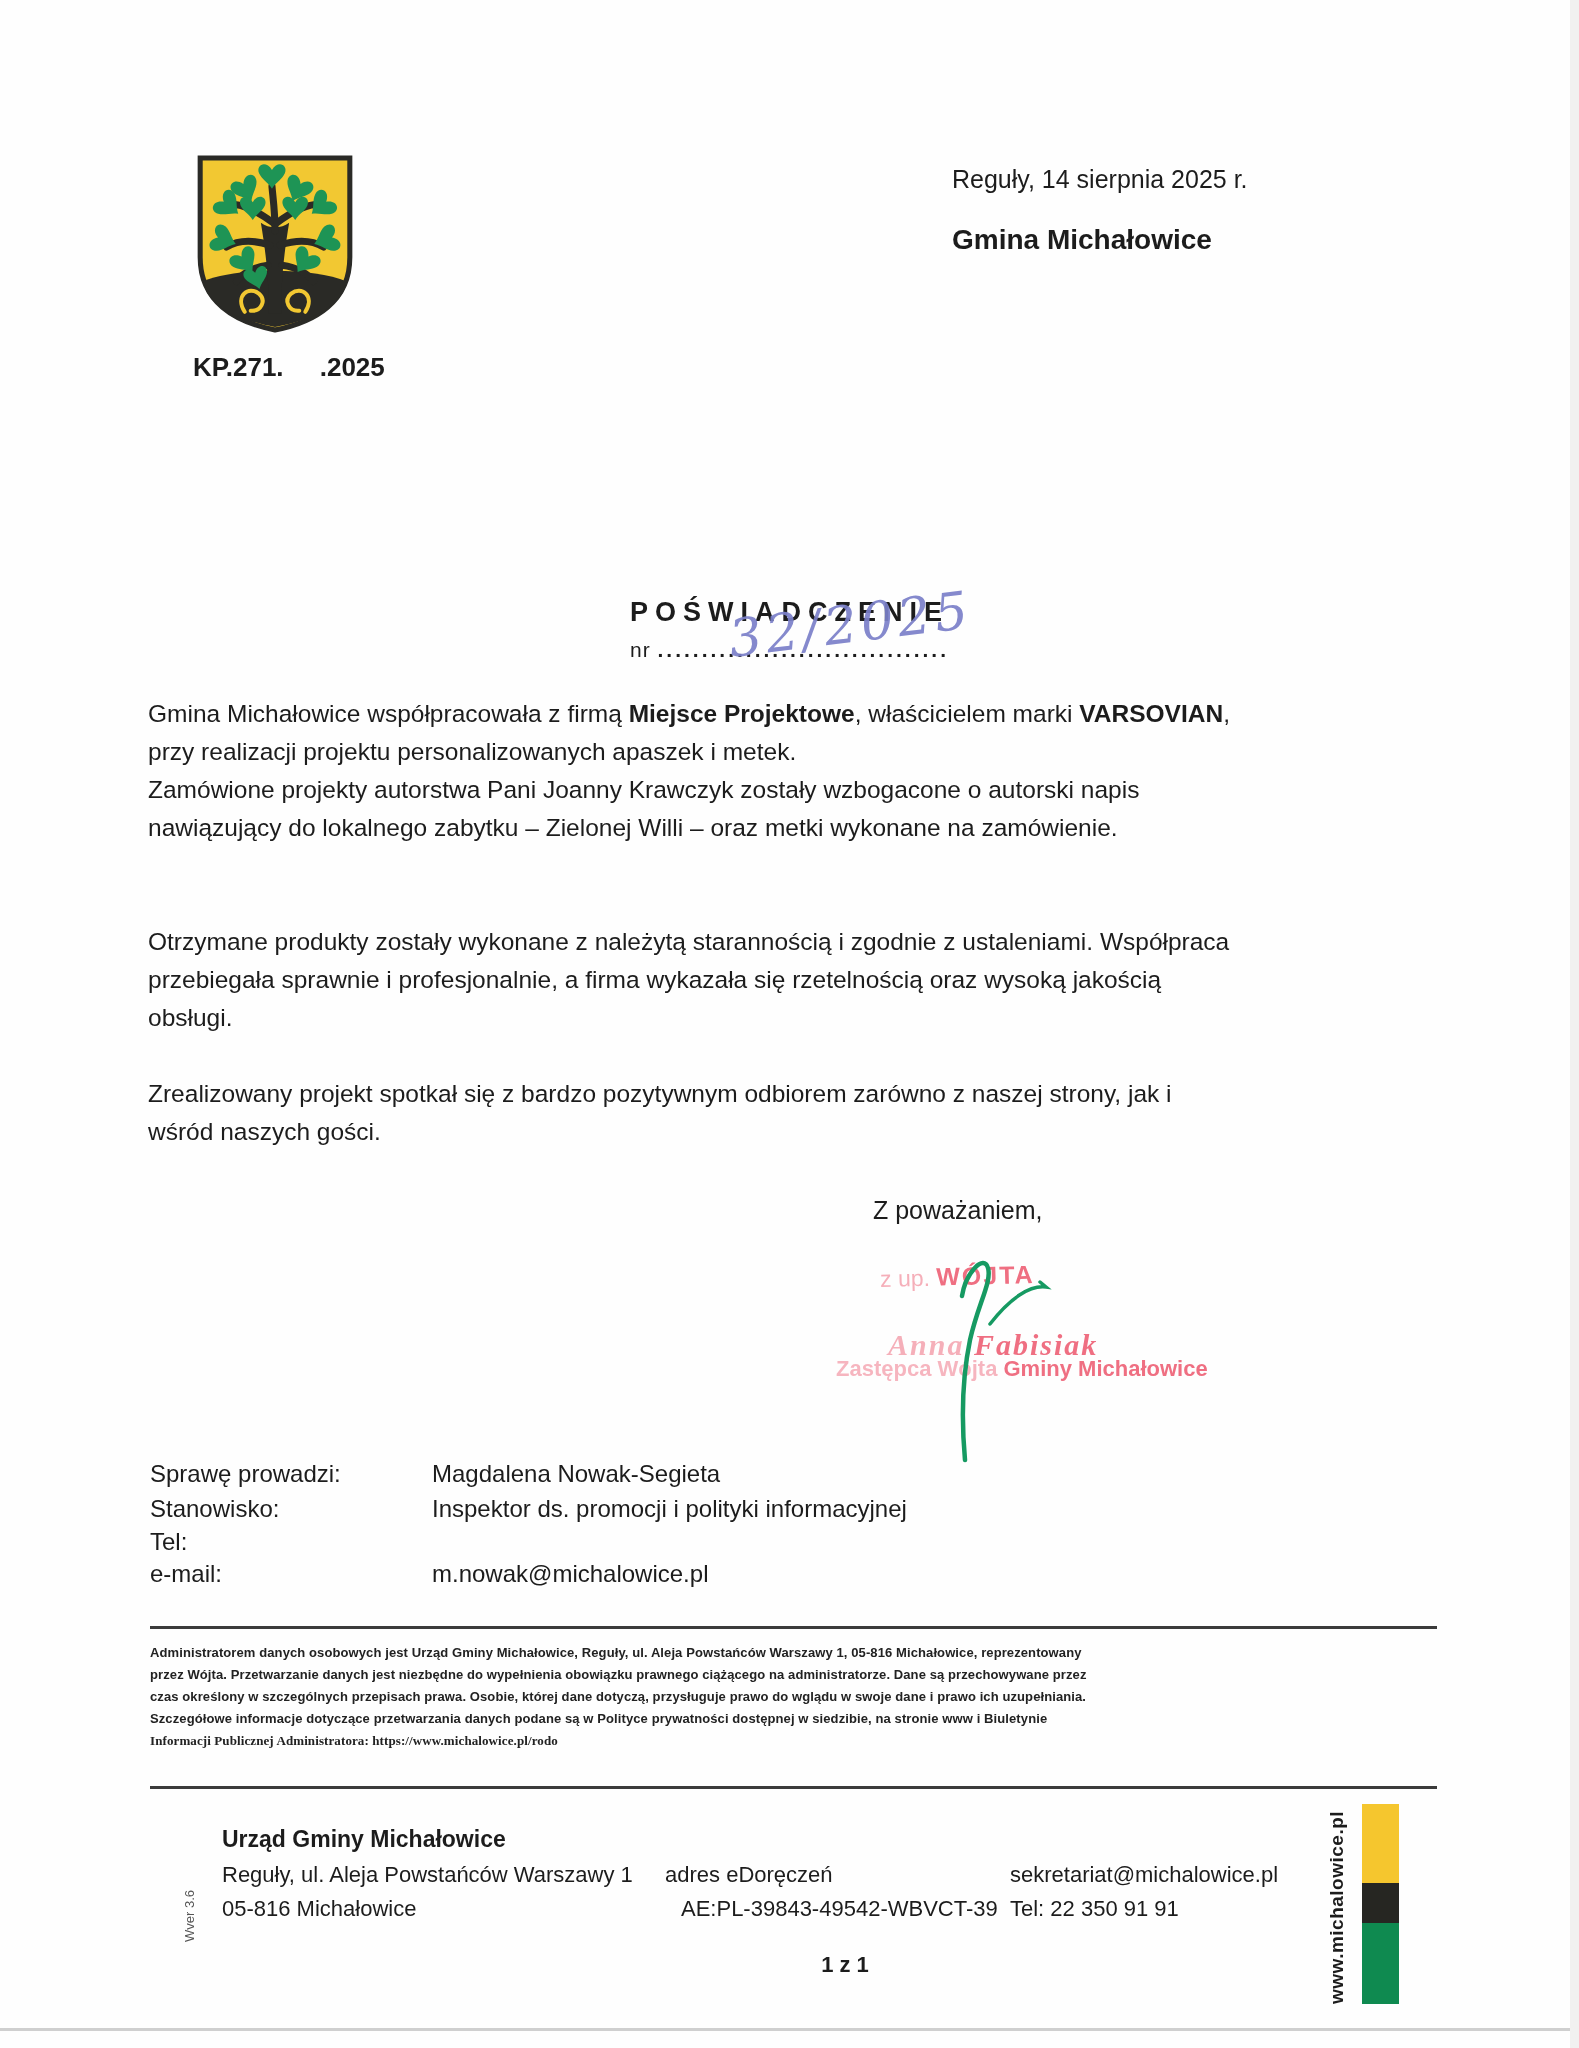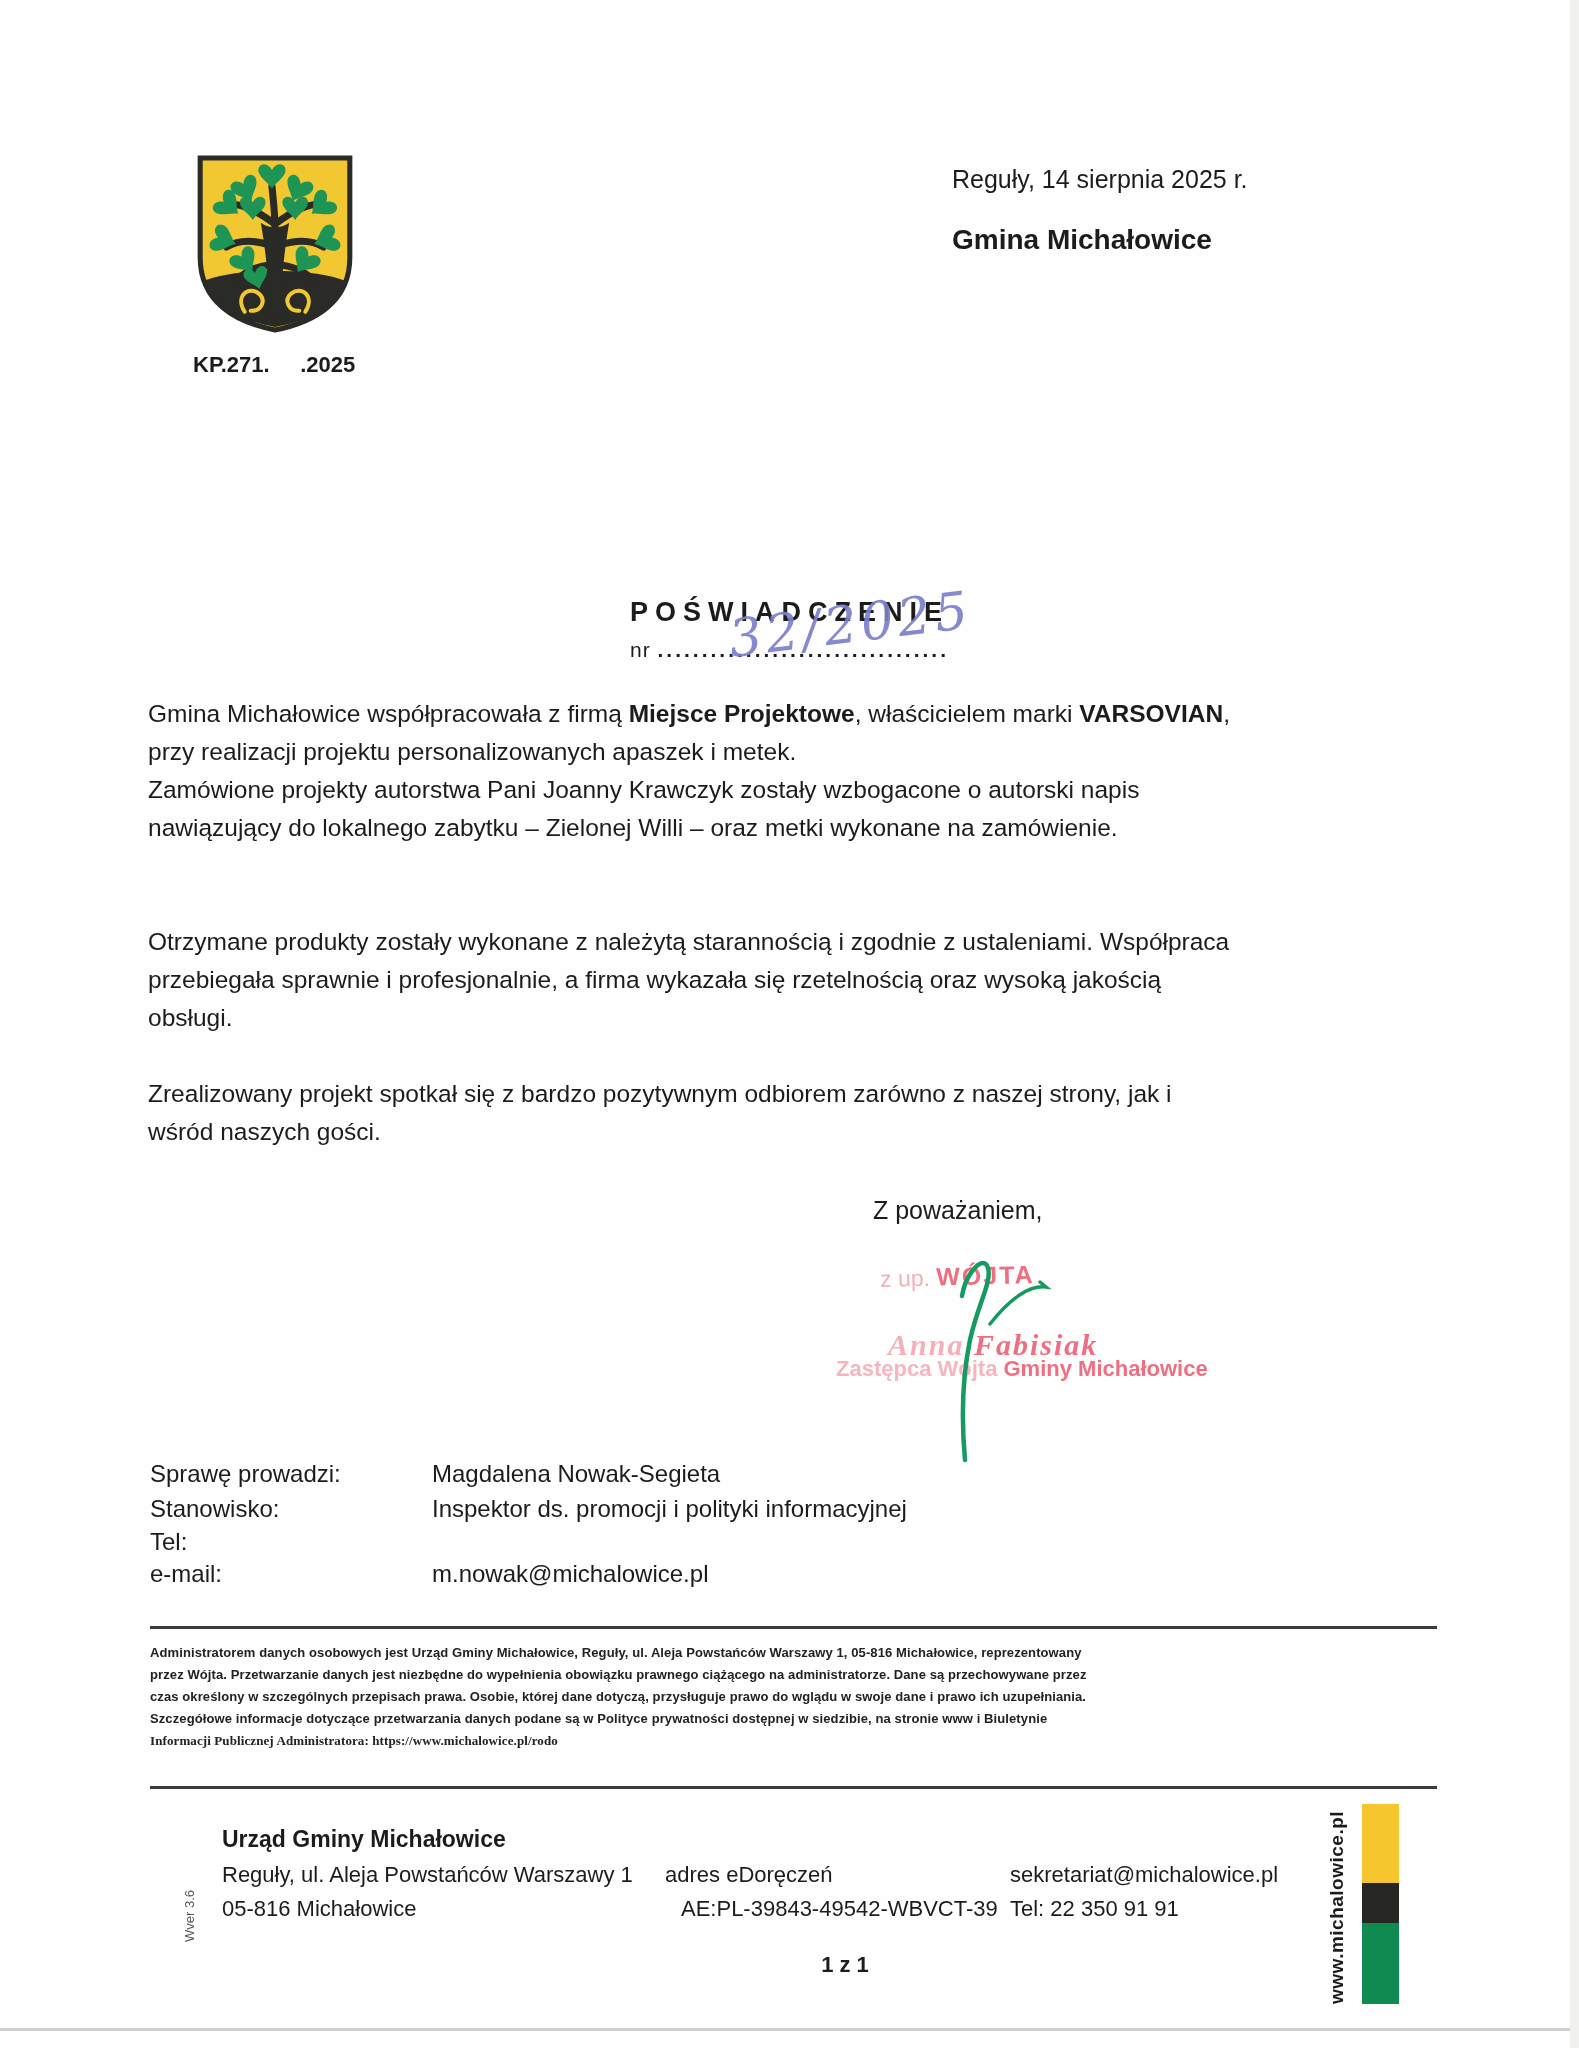--- a/index.html
+++ b/index.html
@@ -4,21 +4,21 @@
 <style>
   html,body{margin:0;padding:0;background:#e8e8e8;}
   .page{
     position:relative;width:1579px;height:2048px;background:#fefefe;
     font-family:"Liberation Sans",sans-serif;color:#1c1c1c;overflow:hidden;
   }
   .abs{position:absolute;}
 
   
   .coat{left:193px;top:152px;width:164px;height:182px;}
-  .ref{left:193px;top:352px;font-size:22px;font-weight:bold;white-space:pre;}
+  .ref{left:193px;top:352px;font-size:26px;font-weight:bold;white-space:pre;}
   .date-line{left:952px;top:165px;width:420px;font-size:25px;}
   .sender{left:952px;top:224px;width:420px;font-size:28px;font-weight:bold;}
 
   
   .heading{left:0;top:597px;width:1579px;text-align:center;font-size:27px;font-weight:bold;letter-spacing:7px;}
   .nr-line{left:0;top:638px;width:1579px;text-align:center;font-size:21px;letter-spacing:1px;}
   .nr-dots{letter-spacing:3px;font-weight:bold;}
   .nr-hand{
     left:728px;top:592px;width:280px;font-size:52px;color:#7b80c9;
     font-family:"DejaVu Serif",serif;font-style:italic;

